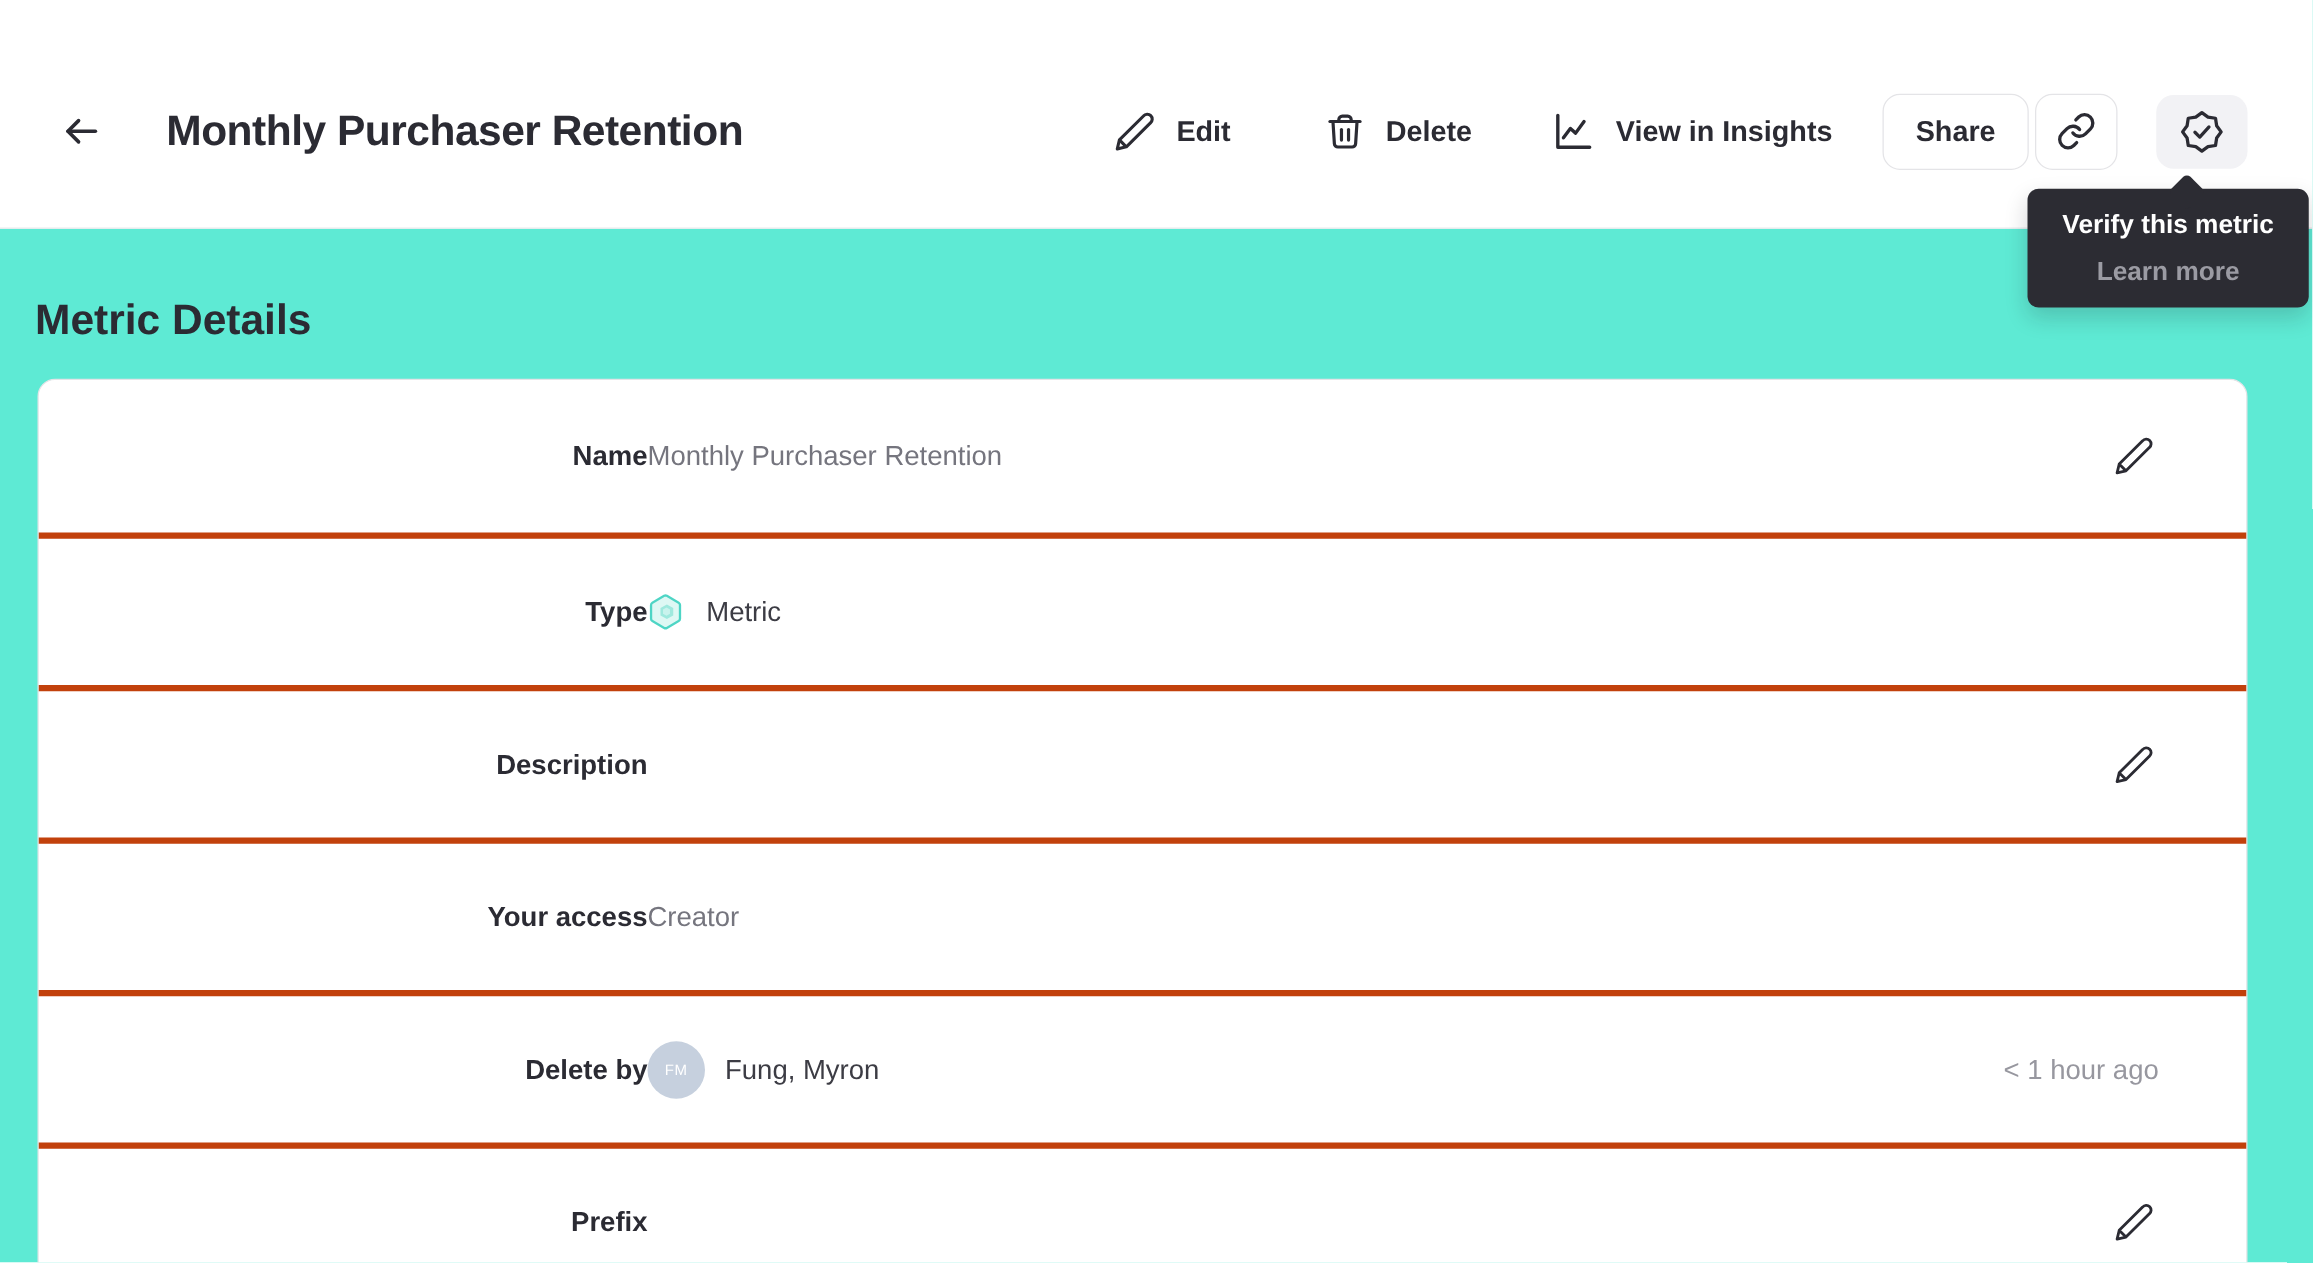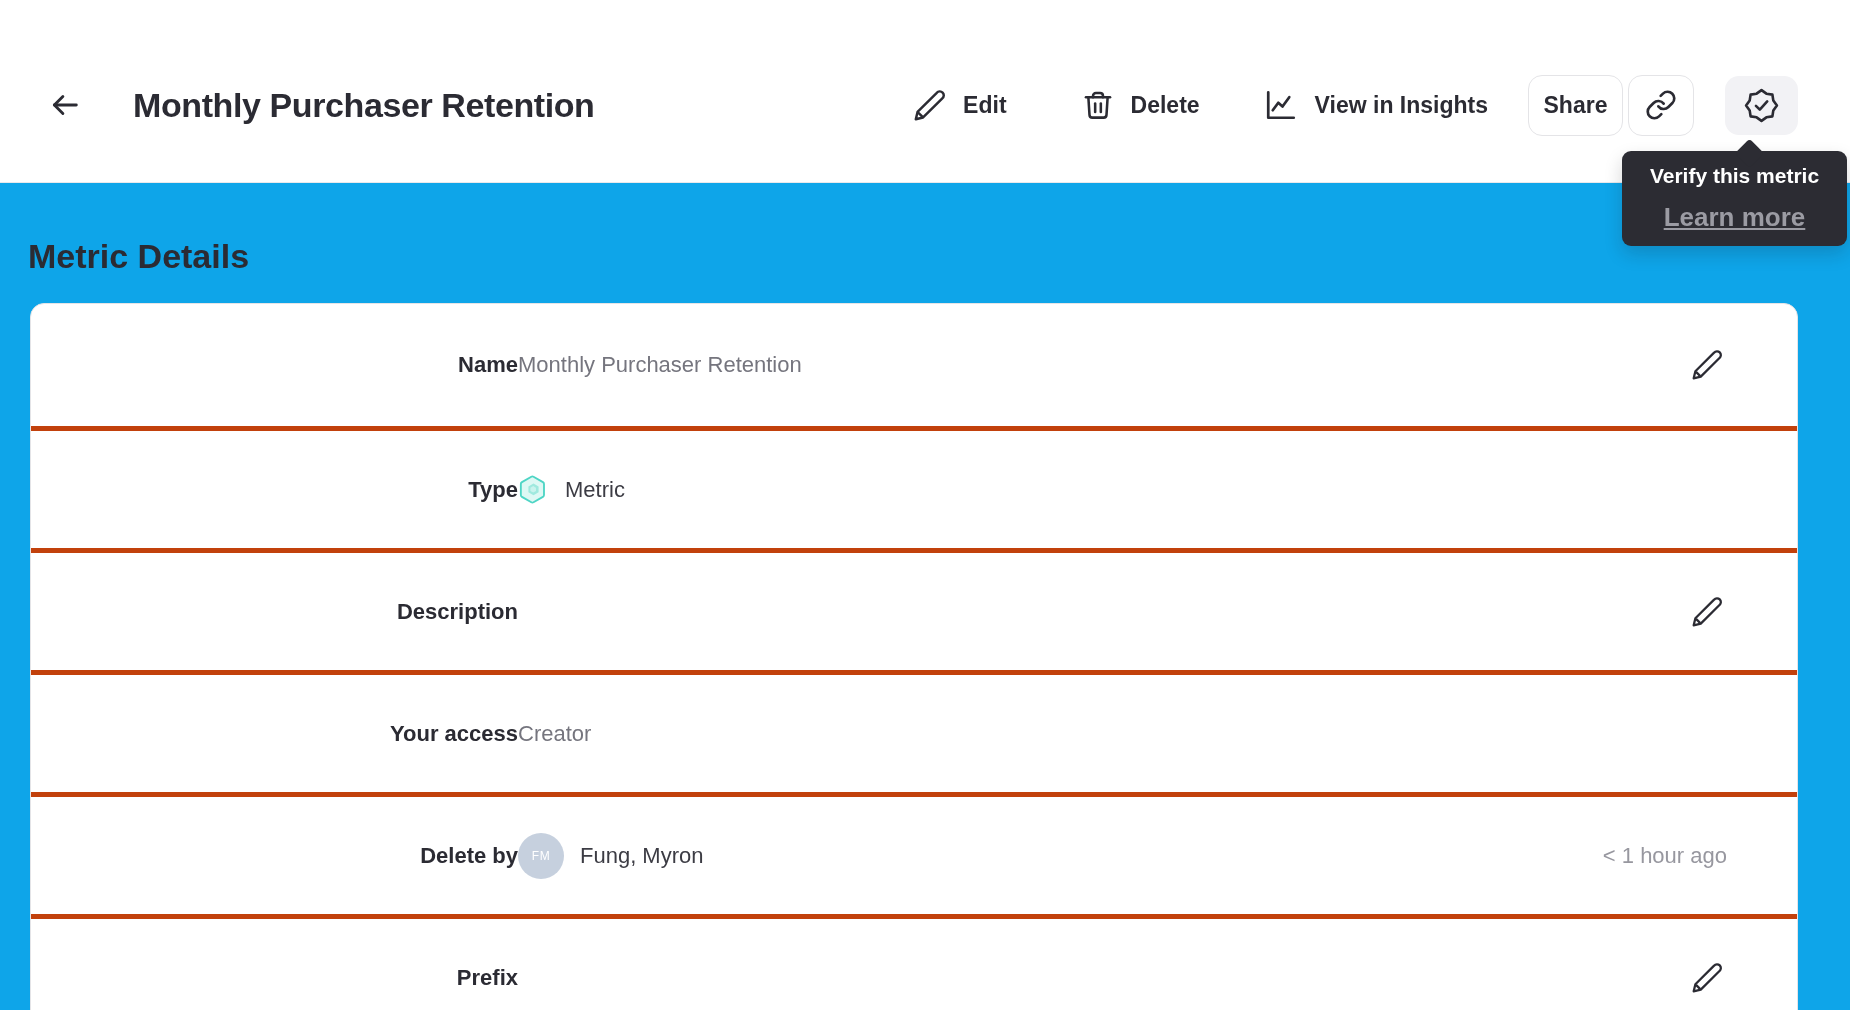--- a/index.html
+++ b/index.html
@@ -1,42 +1,42 @@
 <!DOCTYPE html>
 <html><head>
 <meta charset="utf-8">
 <style>
   * { margin:0; padding:0; box-sizing:border-box; }
   html,body { background:#ffffff; }
   body { font-family:"Liberation Sans", sans-serif; color:#2b2b33; }
-  #app { position:relative; width:1850px; height:1010px; background:#0ea5e9; overflow:hidden; }
+  #app { position:relative; width:1850px; height:1010px; background:#5eead4; overflow:hidden; }
 
   
   .header { position:absolute; top:0; left:0; width:1850px; height:183px; background:#fff; border-bottom:1px solid #e9e9ec; }
   .header-inner { position:absolute; left:45px; right:52px; top:74px; height:62px; display:flex; align-items:center; }
   .back-btn { width:40px; height:40px; display:flex; align-items:center; justify-content:center; cursor:pointer; flex-shrink:0; }
   .page-title { margin-left:48px; font-size:34px; font-weight:700; letter-spacing:-0.4px; color:#2b2b33; white-space:nowrap; }
   .spacer { flex:1; }
   .action { display:flex; align-items:center; gap:16px; font-size:23px; font-weight:700; color:#2b2b33; cursor:pointer; white-space:nowrap; }
   .action svg { display:block; }
   .ml-a { margin-right:74px; }
   .ml-b { margin-right:63px; }
   .ml-c { margin-right:40px; }
   .btn { height:61px; background:#fff; border:1px solid #e4e4e7; display:flex; align-items:center; justify-content:center; font-size:23px; font-weight:600; color:#2b2b33; cursor:pointer; }
-  .btn-share { width:95px; border-radius:14px; }
+  .btn-share { width:117px; border-radius:14px; }
   .btn-link  { width:66px; border-radius:14px; margin-left:5px; }
   .btn-verify { width:73px; height:59px; margin-left:31px; border:none; background:#f2f2f5; border-radius:14px; display:flex; align-items:center; justify-content:center; cursor:pointer; }
 
   
   .tooltip { position:absolute; left:1622px; top:151px; width:225px; height:95px; background:#2c2c33; border-radius:9px; z-index:20;
              display:flex; flex-direction:column; align-items:center; justify-content:center; gap:14px;
              box-shadow:0 8px 18px rgba(20,20,25,0.18); }
   .tooltip::before { content:""; position:absolute; top:-8px; left:117px; width:21px; height:21px; background:#2c2c33; transform:rotate(45deg); border-radius:4px; }
   .tooltip-title { color:#ffffff; font-size:21px; font-weight:600; }
-  .tooltip-link  { color:#9b9ba3; font-size:26px; font-weight:600; text-decoration:underline; cursor:pointer; }
+  .tooltip-link  { color:#9b9ba3; font-size:21px; font-weight:600; cursor:pointer; }
 
   
   .section-title { position:absolute; left:28px; top:237px; font-size:34px; font-weight:700; color:#2b2b33; }
 
   
   .card { position:absolute; left:30px; top:303px; width:1768px; height:760px; background:#fff; border:1px solid #e4e4e7; border-radius:14px; }
   .row { display:flex; align-items:center; height:122px; padding:0 70px 0 42px; border-top:5px solid #c2410c; }
   .row:first-child { border-top:none; }
   .row-label { width:445px; flex-shrink:0; font-size:22px; font-weight:600; color:#2b2b33;text-align:right; }
   .row-value { display:flex; align-items:center; gap:16px; font-size:22px; color:#3c3c44; }

